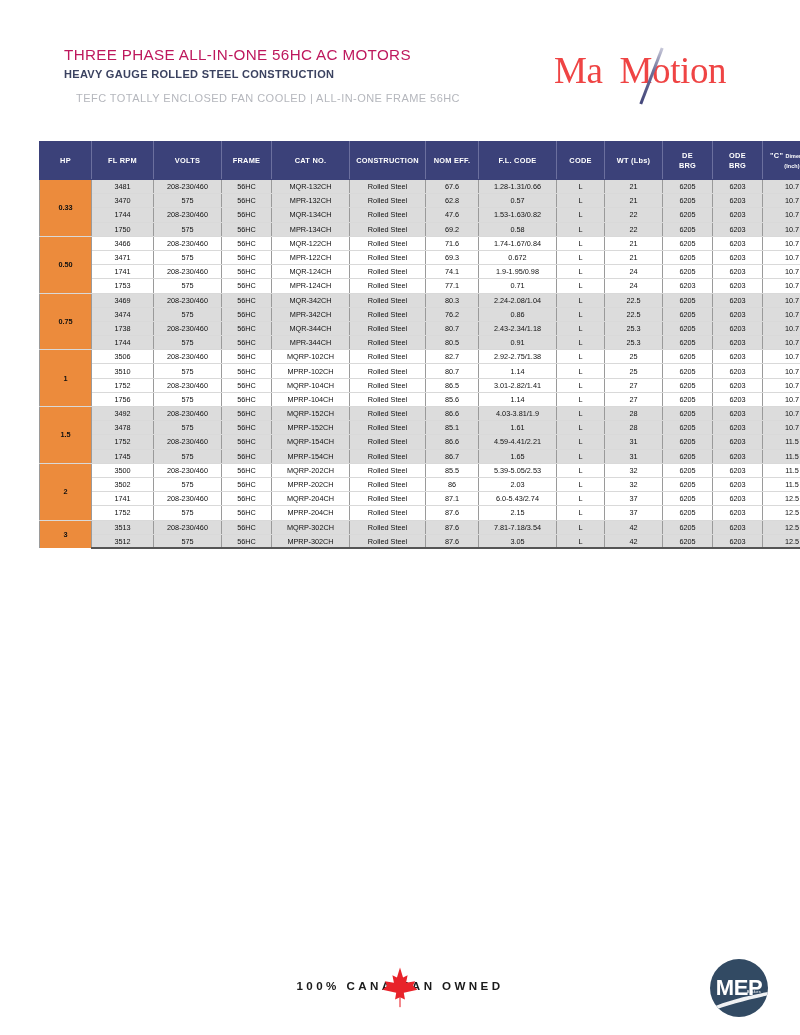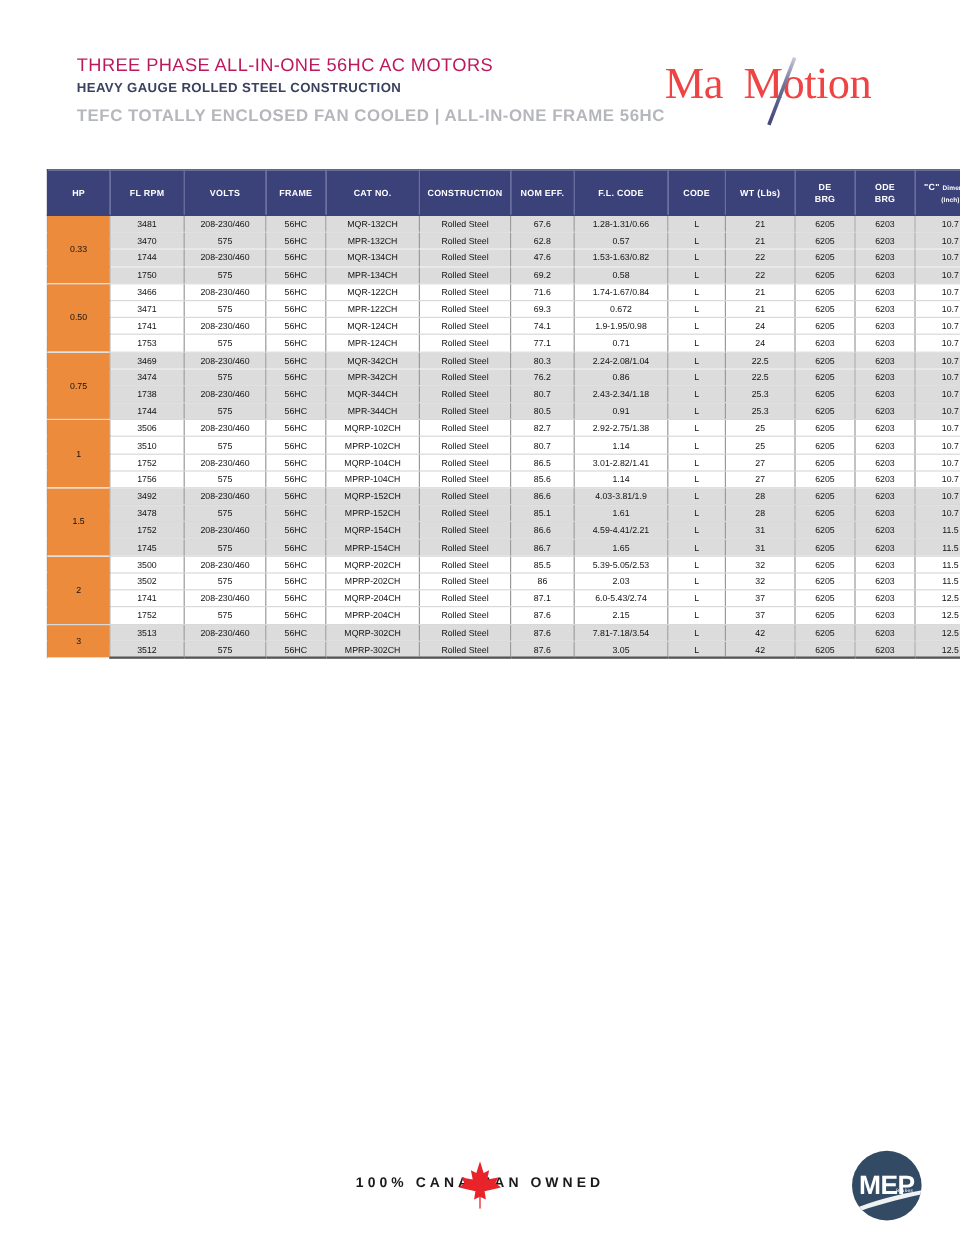--- a/index.html
+++ b/index.html
@@ -34,25 +34,25 @@
   }
   .doc-subtitle {
     font-size: 11px;
     font-weight: bold;
     letter-spacing: 0.32px;
     color: #3b4260;
     margin: 0 0 8px 0;
     white-space: nowrap;
   }
   .doc-tagline {
-    font-size: 14px;
-    font-weight: bold;
+    font-size: 11px;
+    font-weight: normal;
     letter-spacing: 0.45px;
     color: #b5b7bd;
-    margin: 0;
+    margin: 12px;
     white-space: nowrap;
   }
 
   
   .brand {
     position: absolute;
     right: 0px; top: 4px;
     width: 206px; height: 58px;
   }
   .brand-wordmark {
@@ -119,21 +119,21 @@
     color: #111111;
     white-space: nowrap;
     overflow: hidden;
   }
   table.spec tbody tr.shade td { background: #dcdcdc; }
   table.spec tbody tr.plain td { background: #ffffff; }
   td.hp-cell {
     background: #ec8b3c !important;
     color: #ffffff;
     font-size: 7.6px;
-    font-weight: normal;
+    font-weight: bold;
     border: 1px solid #ffffff;
     border-left: 1px solid #ec8b3c;
     margin-left: 31px;
   }
   table.spec tbody tr:last-child td { border-bottom: 2px solid #555555; }
   td.hp-cell.last { border-bottom: 1px solid #ffffff !important; }
 
   
   col.c-hp        { width: 52px; }
   col.c-rpm       { width: 62px; }

